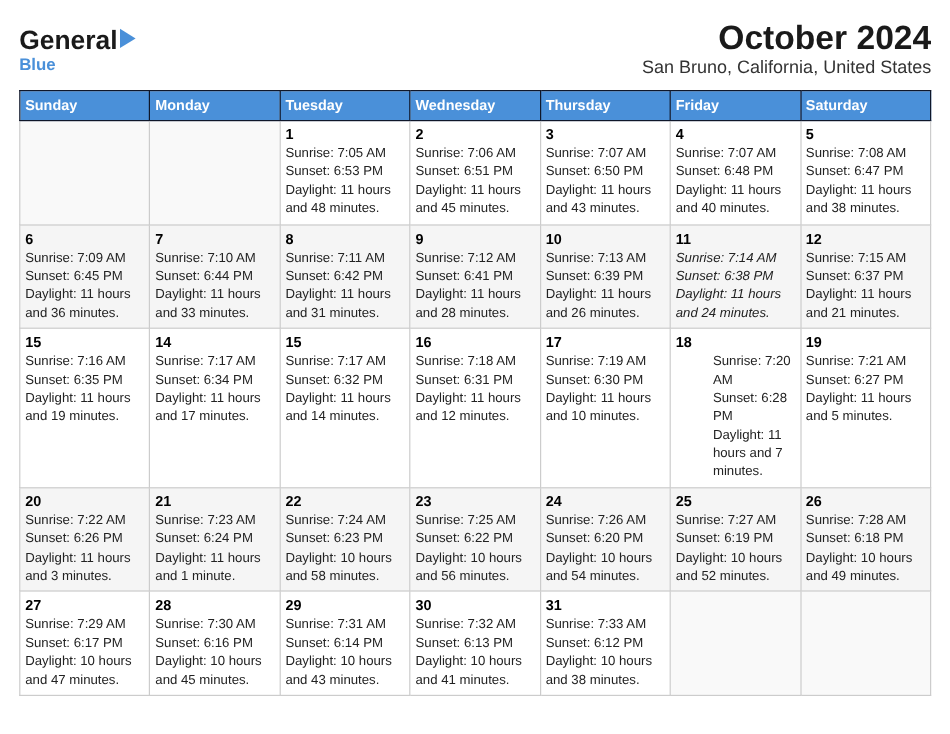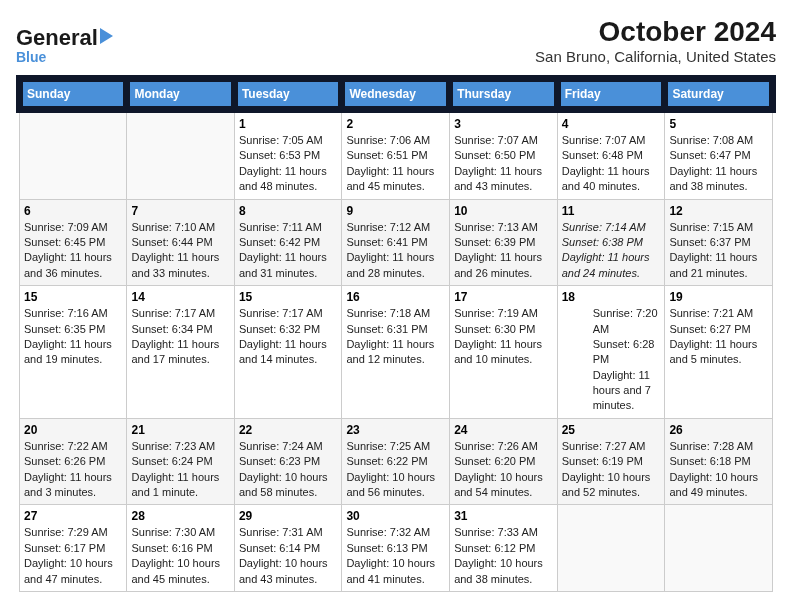--- a/index.html
+++ b/index.html
@@ -6,21 +6,21 @@
     body {
       font-family: Arial, sans-serif;
       background: #fff;
       width: 792px;
       min-height: 612px;
       padding: 16px;
     }
     .header {
       display: flex;
       justify-content: space-between;
-      align-items: flex-end;
+      align-items: center;
       margin-bottom: 10px;
     }
     .title-block {
       text-align: right;
     }
     .title-block h1 {
       font-size: 28px;
       font-weight: bold;
       color: #1a1a1a;
     }
@@ -34,21 +34,21 @@
       border-collapse: collapse;
       font-size: 11px;
     }
     .calendar th {
       background-color: #4a90d9;
       color: white;
       padding: 5px 4px;
       text-align: left;
       font-size: 12px;
       font-weight: bold;
-      border: 7px solid #0f172a;
+      border: 1px solid #0f172a;
     }
     .calendar td {
       border: 1px solid #ccc;
       vertical-align: top;
       padding: 4px;
       width: 108px;
       min-height: 70px;
       background: #fff;
     }
     .calendar tr:nth-child(even) td {

